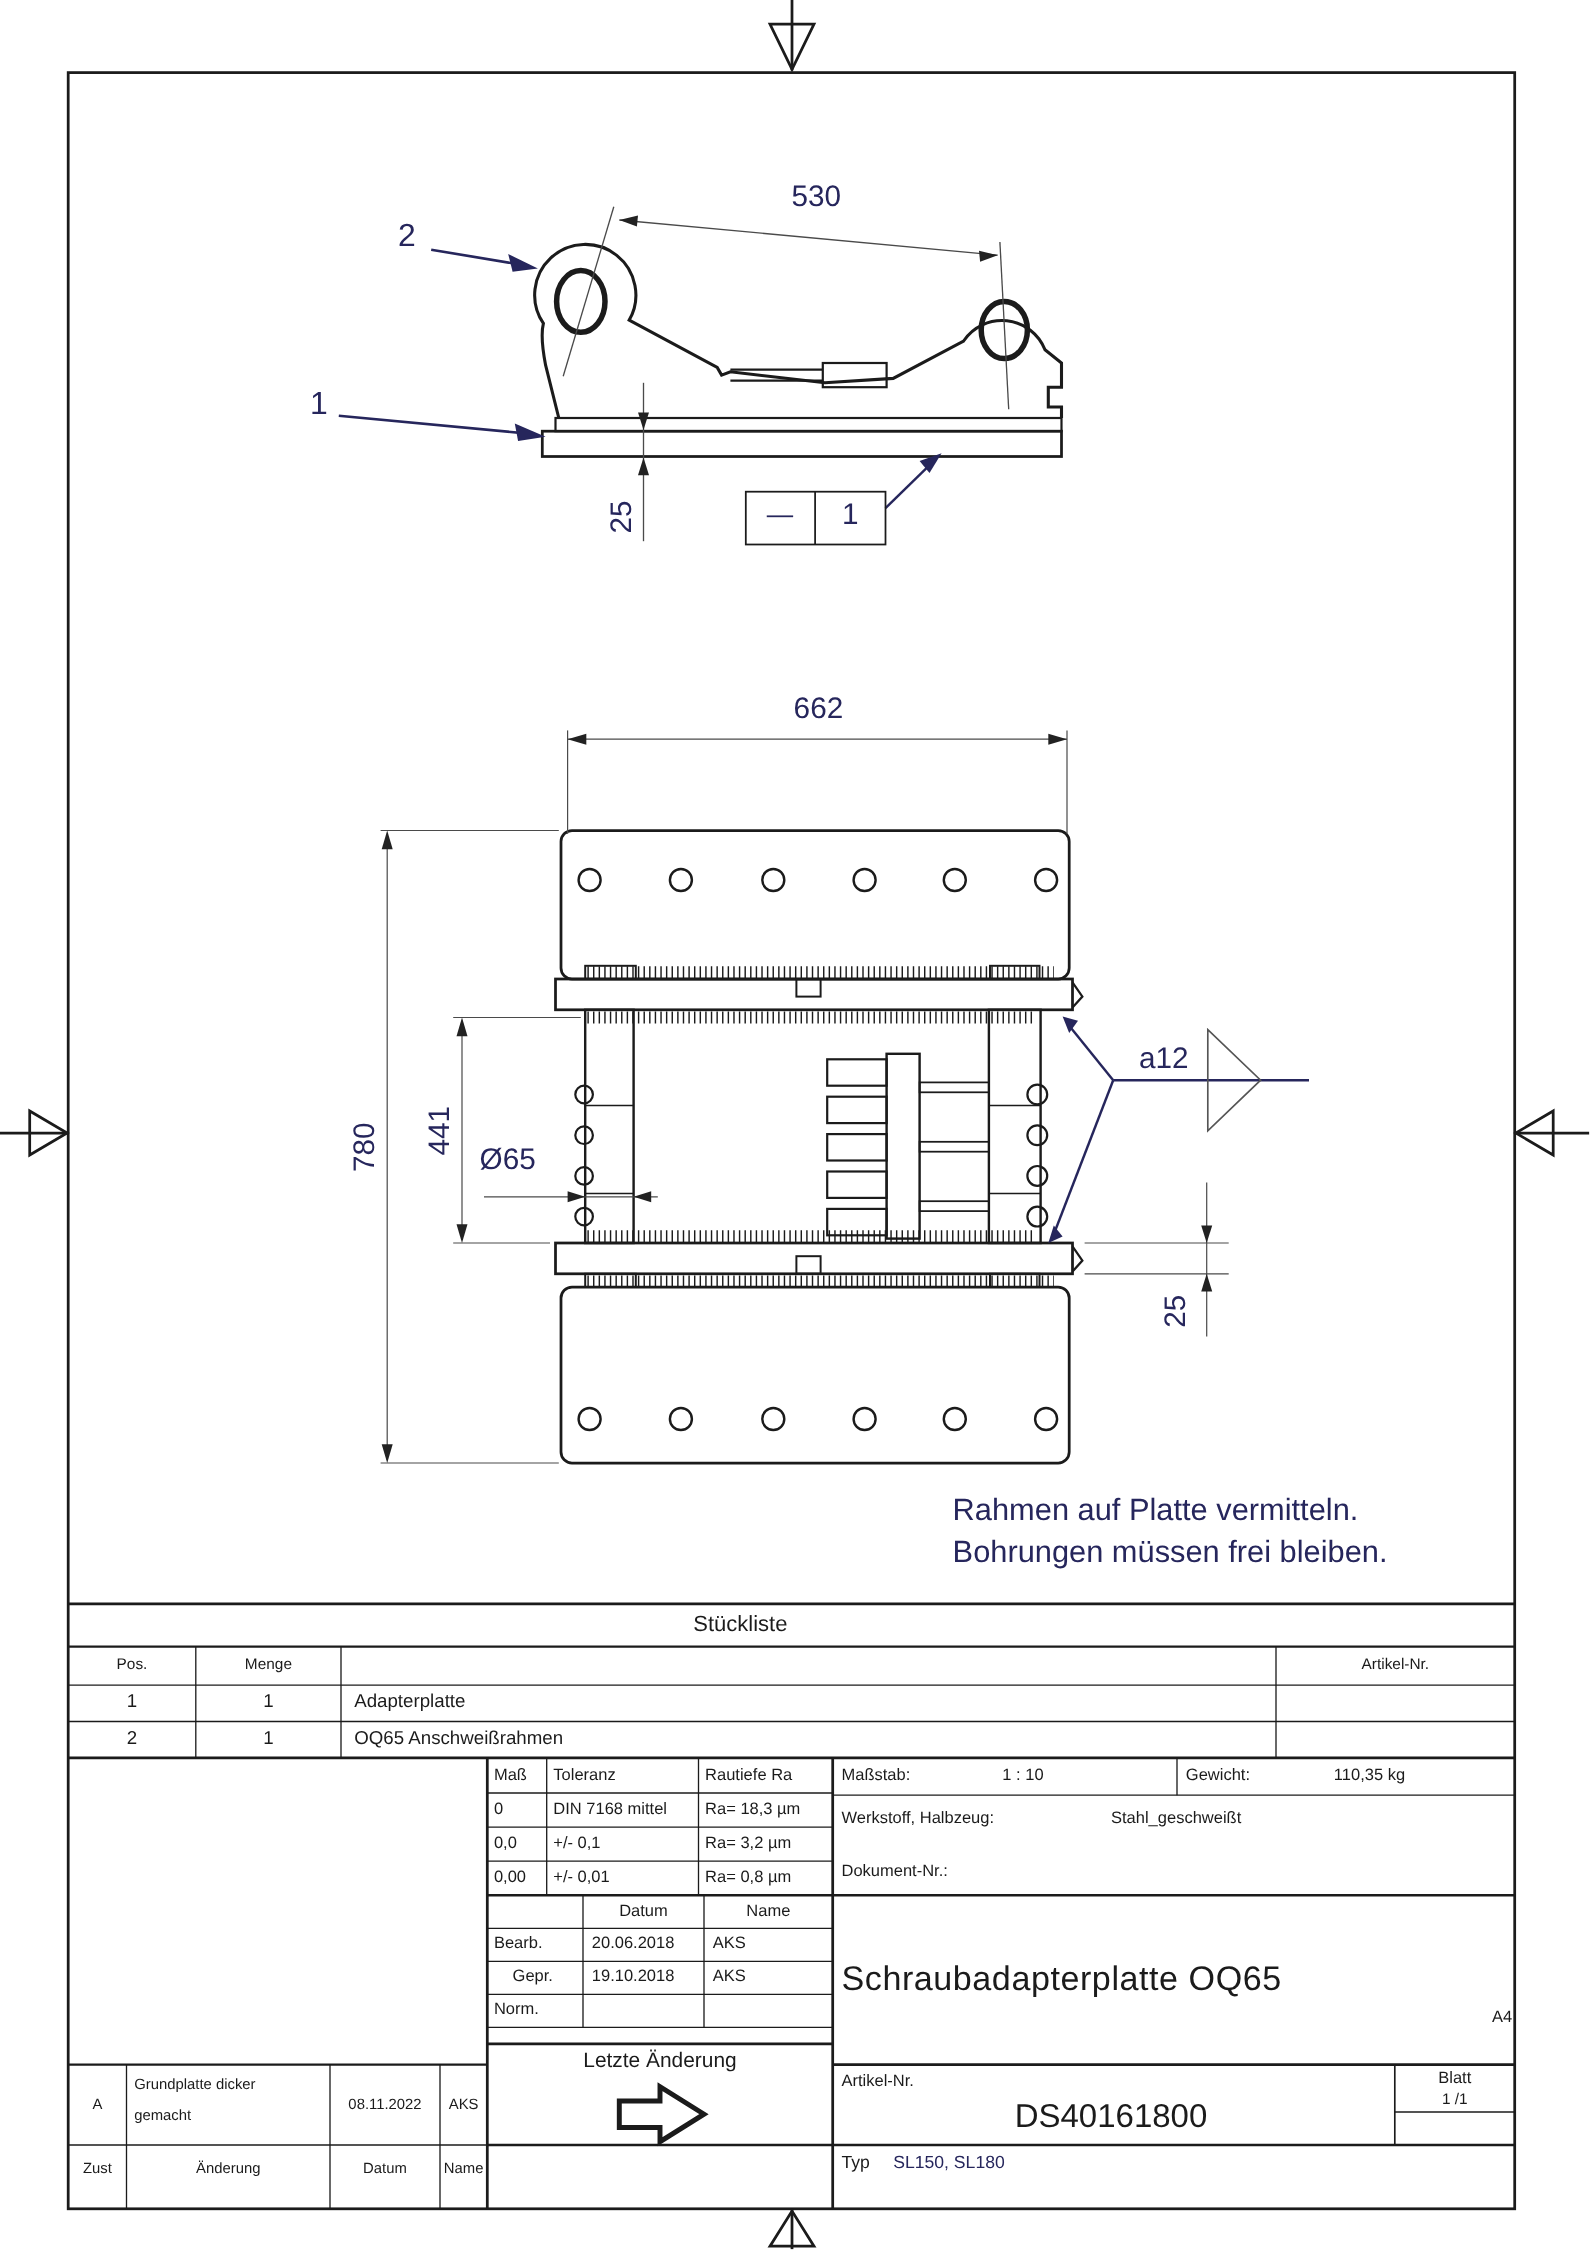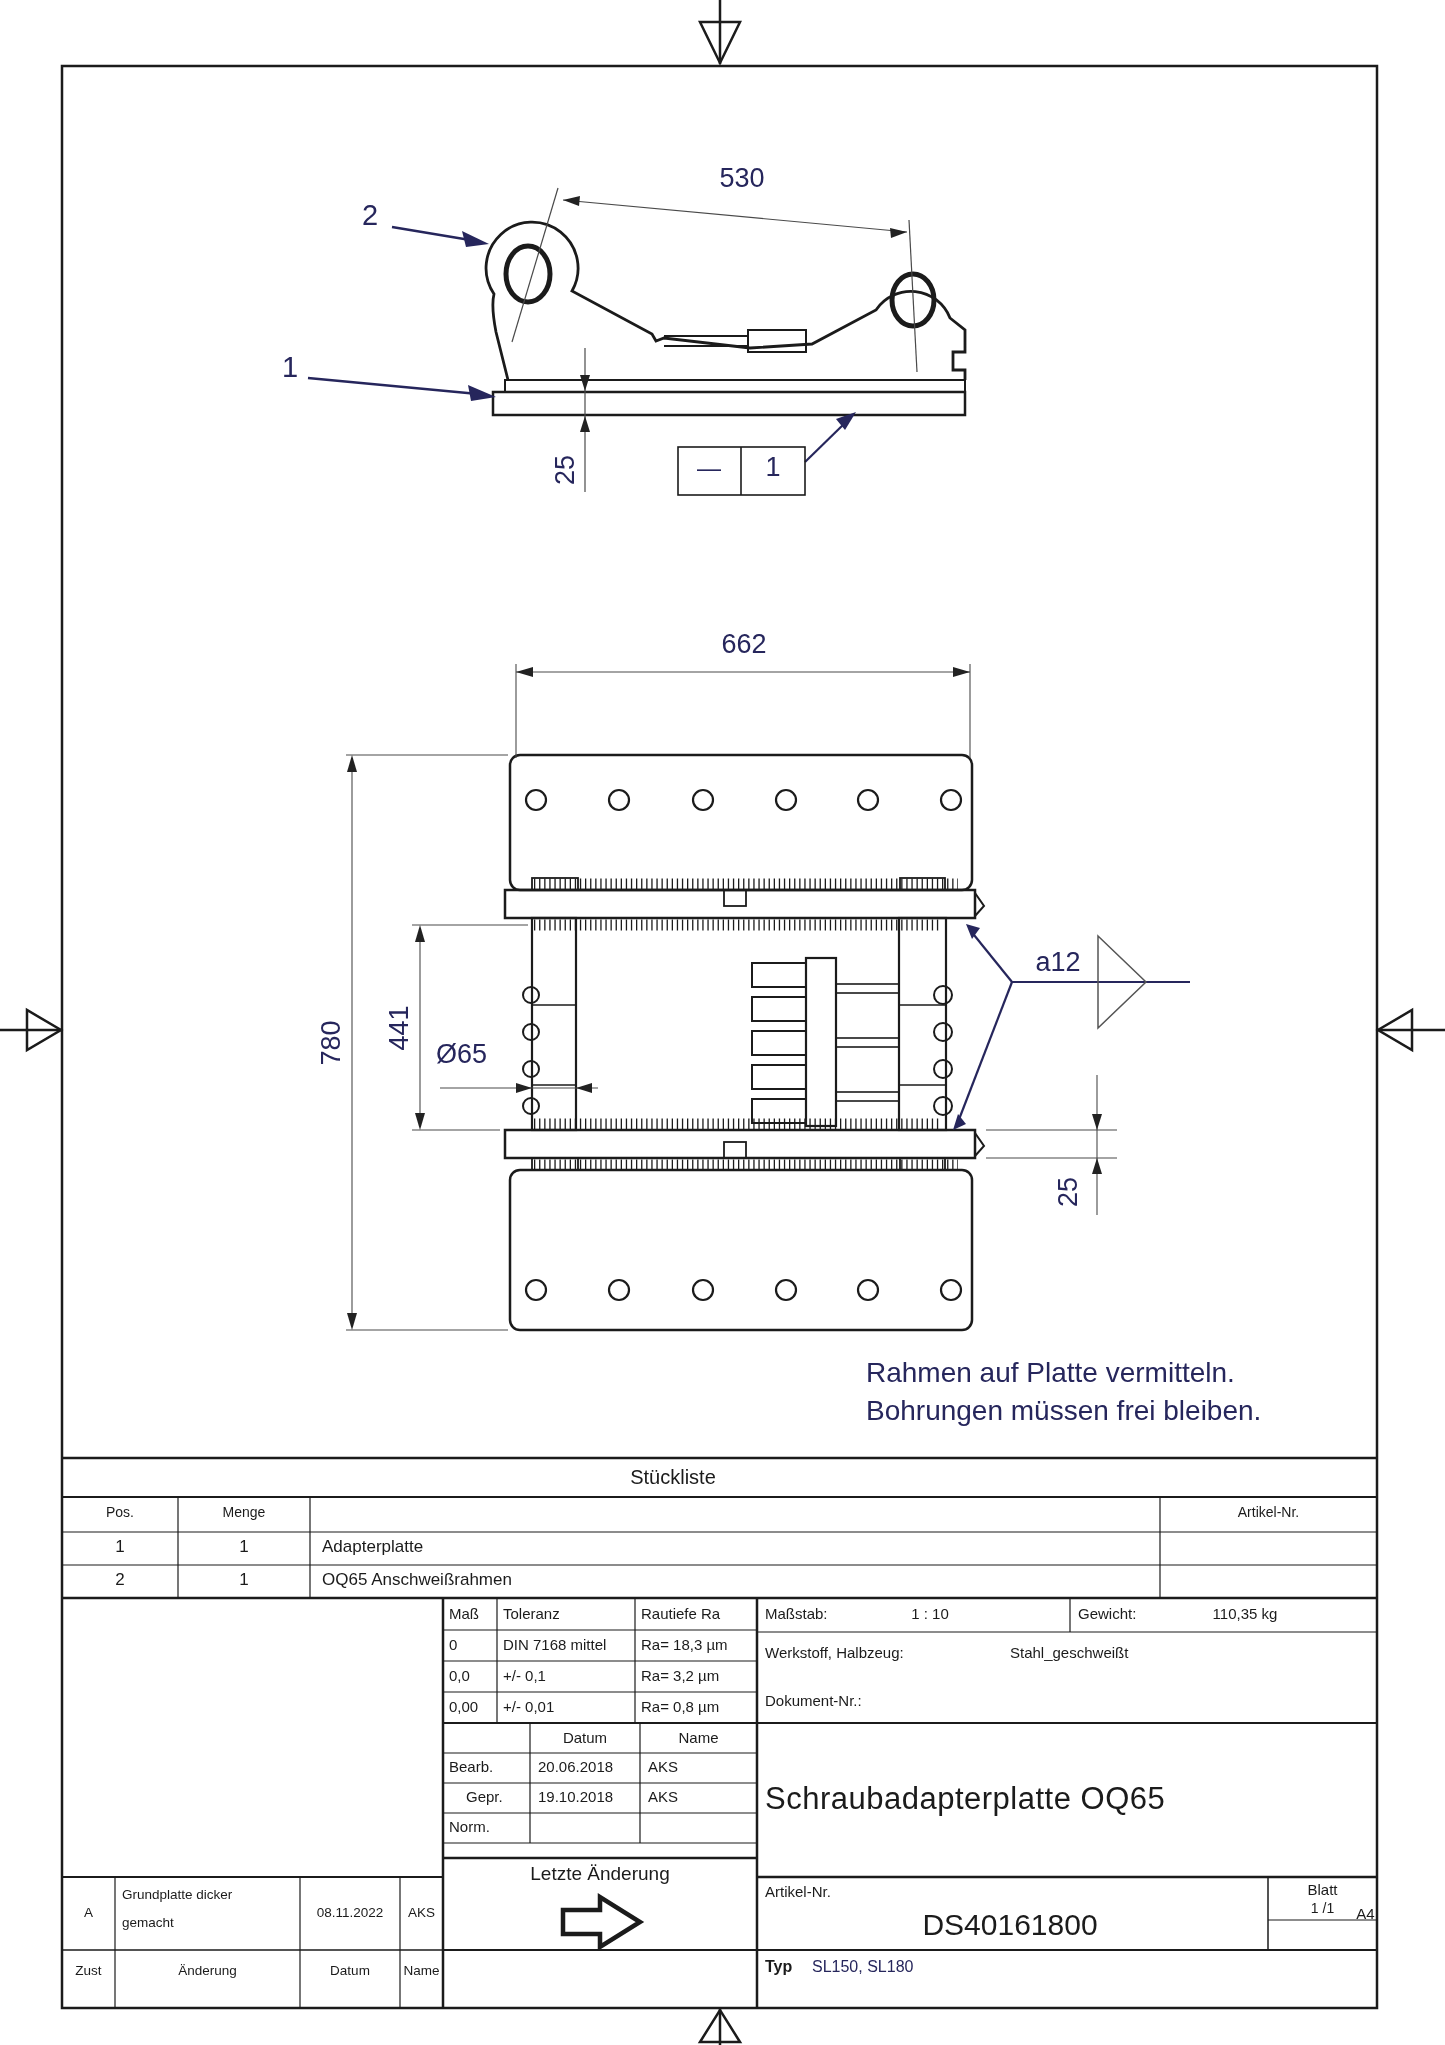--- a/index.html
+++ b/index.html
@@ -297,22 +297,22 @@
 <div class="txt h15" style="left:466px;top:1789px;">Gepr.</div>
 <div class="txt h15" style="left:538px;top:1789px;">19.10.2018</div>
 <div class="txt h15" style="left:648px;top:1789px;">AKS</div>
 <div class="txt h15" style="left:449px;top:1819px;">Norm.</div>
 
 <div class="txt big-title" style="left:765px;top:1782px;">Schraubadapterplatte OQ65</div>
 <div class="txt h15" style="left:765px;top:1884px;">Artikel-Nr.</div>
 <div class="txt ctr" style="left:800px;top:1908px;width:420px;font-size:30px;">DS40161800</div>
 <div class="txt h15 ctr" style="left:1268px;top:1882px;width:109px;">Blatt</div>
 <div class="txt h14 ctr" style="left:1268px;top:1901px;width:109px;">1 /1</div>
-<div class="txt h15 ctr" style="left:1268px;top:1906px;width:123px;padding-left:36px;">A4</div>
-<div class="txt h16" style="left:765px;top:1958px;font-weight:bold;">Typ</div>
+<div class="txt h15 ctr" style="left:1268px;top:1826px;width:123px;padding-left:36px;">A4</div>
+<div class="txt h16" style="left:765px;top:1958px;">Typ</div>
 <div class="txt h16 navy" style="left:812px;top:1958px;">SL150, SL180</div>
 <div class="txt ctr" style="left:460px;top:1864px;width:280px;font-size:19px;">Letzte Änderung</div>
 
 <div class="txt h13 ctr" style="left:62px;top:1906px;width:53px;">A</div>
 <div class="txt h13" style="left:122px;top:1888px;">Grundplatte dicker</div>
 <div class="txt h13" style="left:122px;top:1916px;">gemacht</div>
 <div class="txt h13 ctr" style="left:300px;top:1906px;width:100px;">08.11.2022</div>
 <div class="txt h13 ctr" style="left:400px;top:1906px;width:43px;">AKS</div>
 <div class="txt h13 ctr" style="left:62px;top:1964px;width:53px;">Zust</div>
 <div class="txt h13 ctr" style="left:115px;top:1964px;width:185px;">Änderung</div>

